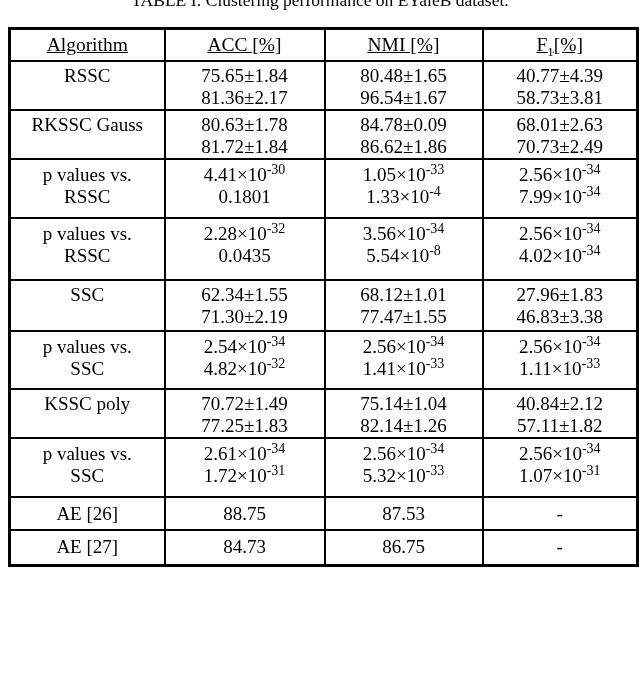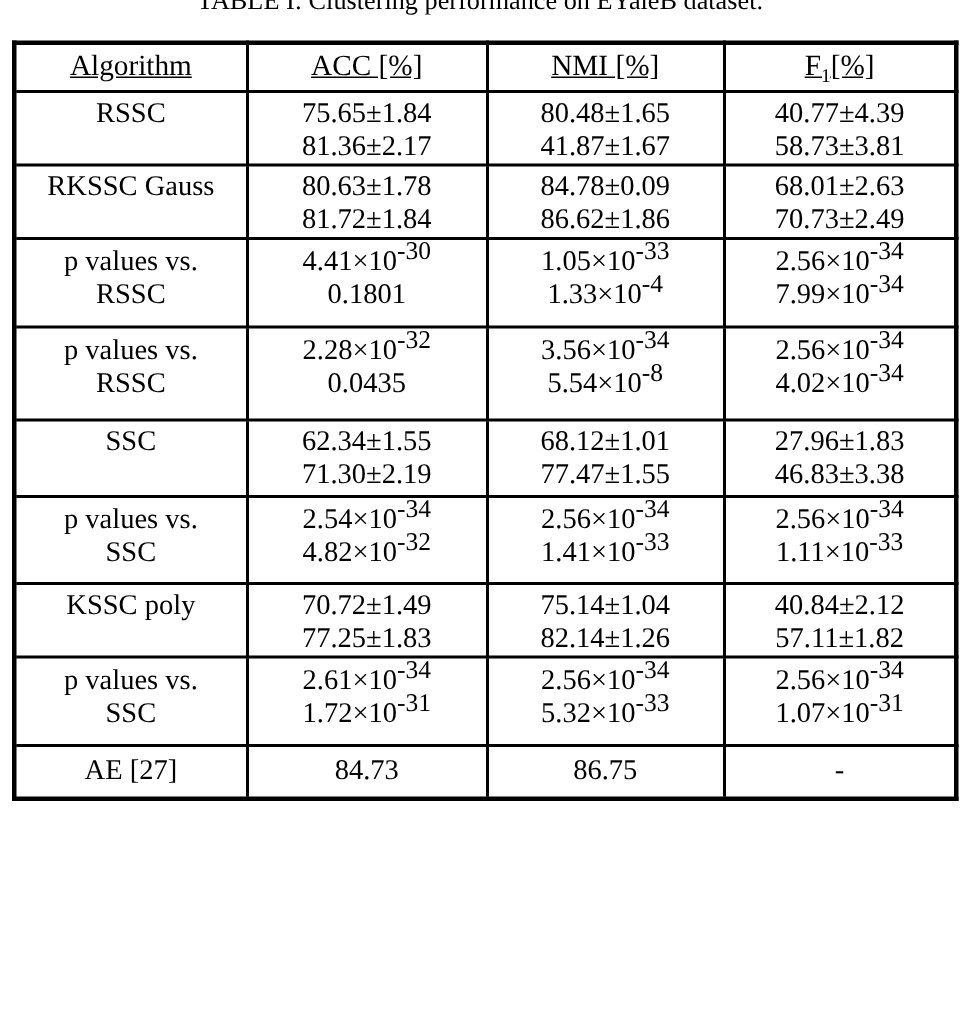--- a/index.html
+++ b/index.html
@@ -26,21 +26,21 @@
     text-align:center;vertical-align:top;
     font-weight:normal;
     overflow:hidden;
   }
   tr.header-row{height:30px;}
   th{font-size:19.5px;line-height:30px;text-decoration:underline;}
   .line{font-size:19px;line-height:22px;height:22px;white-space:nowrap;}
   .row-result td{padding-top:3px;}
   .row-pvalue td{padding-top:4px;}
   .row-single td{padding-top:5px;}
-  sup{font-size:17px;line-height:0;}
+  sup{font-size:14px;line-height:0;}
   sub{font-size:13px;line-height:0;}
 </style>
 </head>
 <body>
 
 <div class="title-wrap">
   <div class="title-text">TABLE I: Clustering performance on EYaleB dataset.</div>
 </div>
 
 <table class="paper-table">
@@ -62,21 +62,21 @@
       <tr class="row-result" style="height: 49px;">
         <td>
           <div class="line">RSSC</div>
         </td>
         <td>
           <div class="line">75.65±1.84</div>
           <div class="line">81.36±2.17</div>
         </td>
         <td>
           <div class="line">80.48±1.65</div>
-          <div class="line">41.87±1.67</div>
+          <div class="line">96.54±1.67</div>
         </td>
         <td>
           <div class="line">40.77±4.39</div>
           <div class="line">58.73±3.81</div>
         </td>
       </tr>
       <tr class="row-result" style="height: 47px;">
         <td>
           <div class="line">RKSSC Gauss</div>
         </td>
@@ -190,20 +190,34 @@
           <div class="line">2.61×10<sup>-34</sup></div>
           <div class="line">1.72×10<sup>-31</sup></div>
         </td>
         <td>
           <div class="line">2.56×10<sup>-34</sup></div>
           <div class="line">5.32×10<sup>-33</sup></div>
         </td>
         <td>
           <div class="line">2.56×10<sup>-34</sup></div>
           <div class="line">1.07×10<sup>-31</sup></div>
+        </td>
+      </tr>
+      <tr class="row-single" style="height: 33px;">
+        <td>
+          <div class="line">AE [26]</div>
+        </td>
+        <td>
+          <div class="line">88.75</div>
+        </td>
+        <td>
+          <div class="line">87.53</div>
+        </td>
+        <td>
+          <div class="line">-</div>
         </td>
       </tr>
       <tr class="row-single" style="height: 35px;">
         <td>
           <div class="line">AE [27]</div>
         </td>
         <td>
           <div class="line">84.73</div>
         </td>
         <td>

